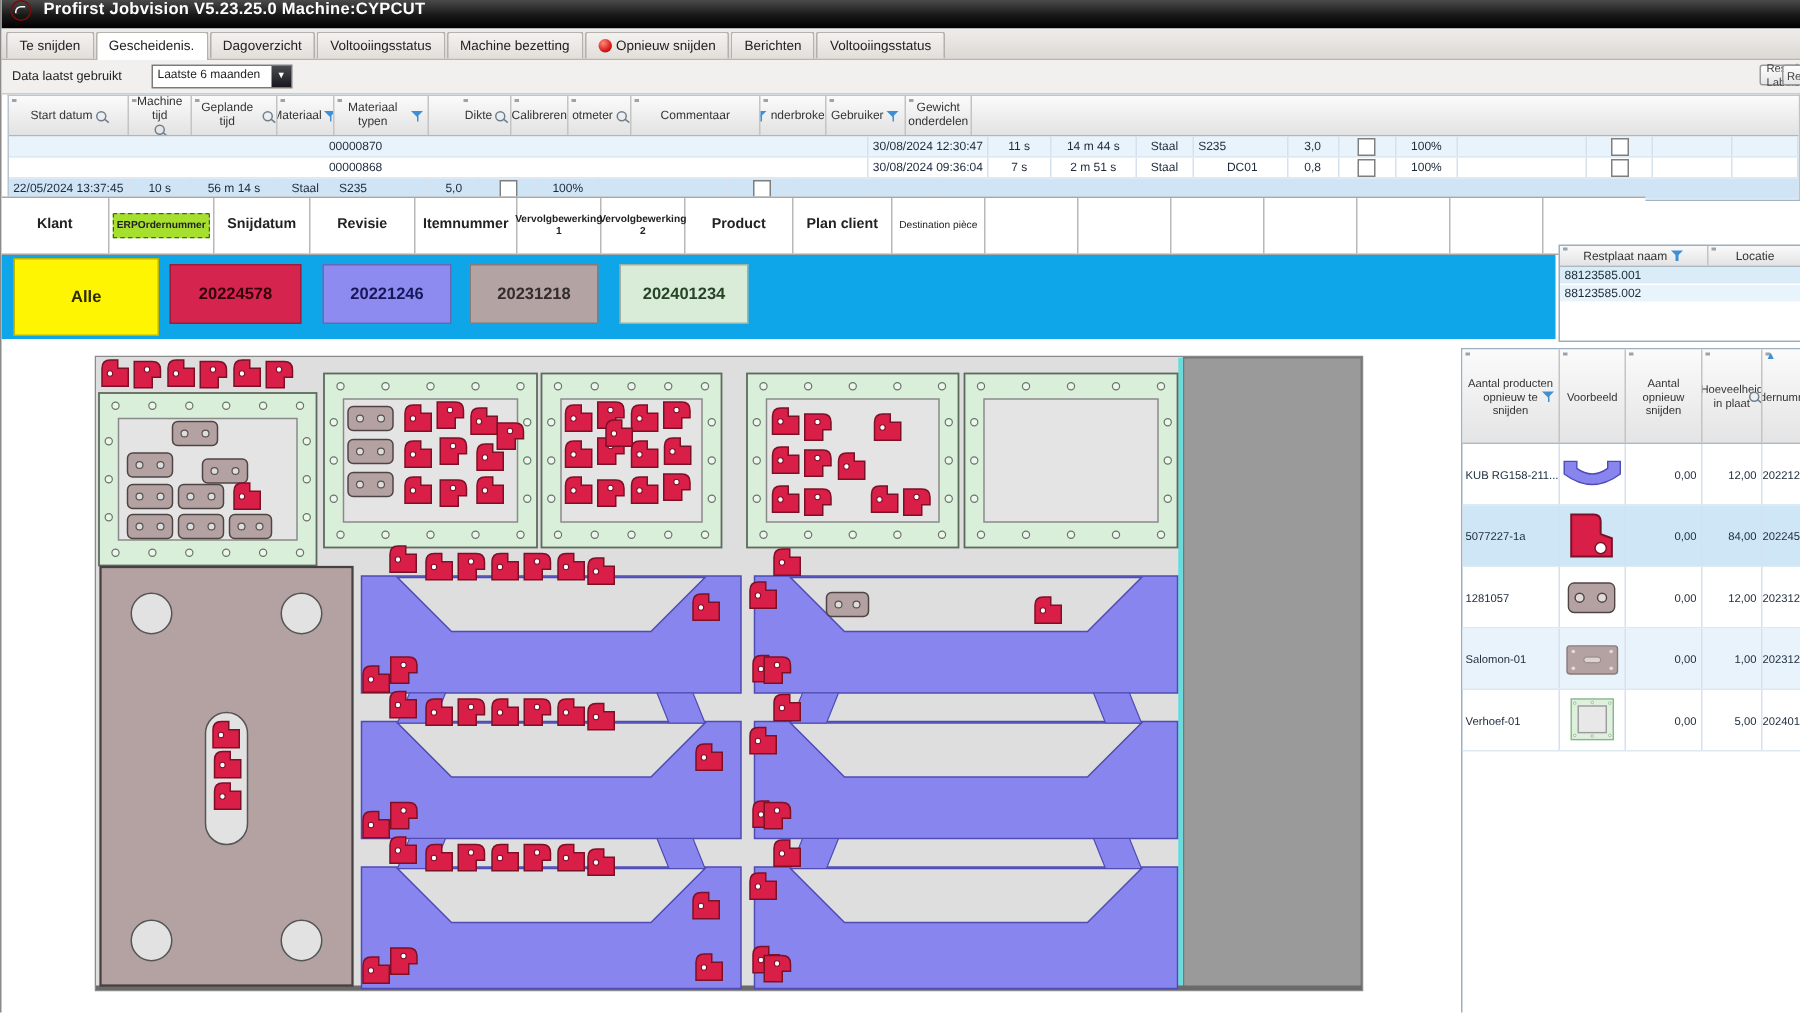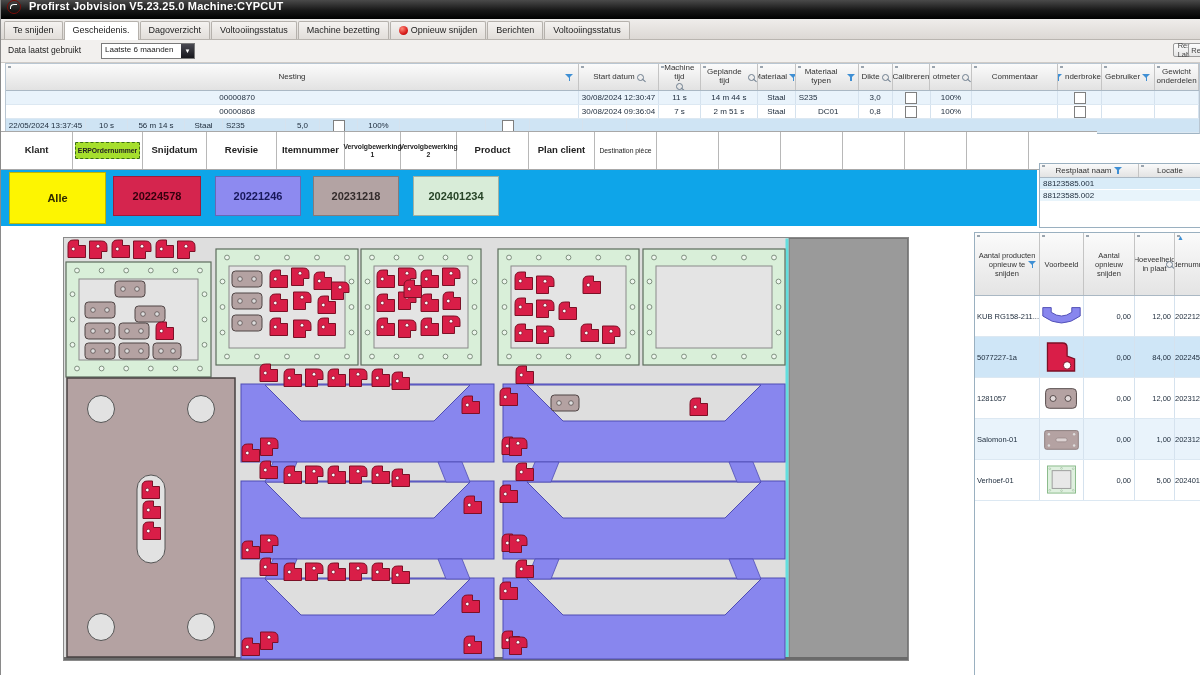--- a/index.html
+++ b/index.html
@@ -117,45 +117,41 @@
   <div class="ddl">
     <span class="val">Laatste 6 maanden</span>
     <span class="arrow">▼</span>
   </div>
   <div class="tbtn" style="left:1172px;width:41px">Restplaat Labels</div>
   <div class="tbtn" style="left:1187px;width:20px">Res</div>
 </div>
 
 <div id="grid" class="abs">
   <div id="ghead">
-      <div class="gh" style="width: 574px;">
-        <span>Nesting</span>
-        <span class="fun" style="position: absolute; right: 4px;"></span>
-      </div>
       <div class="gh" style="width: 80px;">
         <span>Start datum</span>
         <span class="mag"></span>
       </div>
       <div class="gh" style="width: 42px; flex-direction: column;">
         <span>Machine tijd</span>
         <span class="mag"></span>
       </div>
       <div class="gh" style="width: 57px;">
         <span>Geplande tijd</span>
         <span class="mag"></span>
       </div>
       <div class="gh" style="width: 38px;">
         <span>Materiaal</span>
         <span class="fun"></span>
       </div>
       <div class="gh" style="width: 63px;">
         <span>Materiaal typen</span>
         <span class="fun"></span>
       </div>
-      <div class="gh" style="width: 34px;">
+      <div class="gh" style="width: 34px; margin-left: 21px;">
         <span>Dikte</span>
         <span class="mag"></span>
       </div>
       <div class="gh" style="width: 38px;">
         <span>Calibreren</span>
       </div>
       <div class="gh" style="width: 42px;">
         <span>otmeter</span>
         <span class="mag"></span>
       </div>

